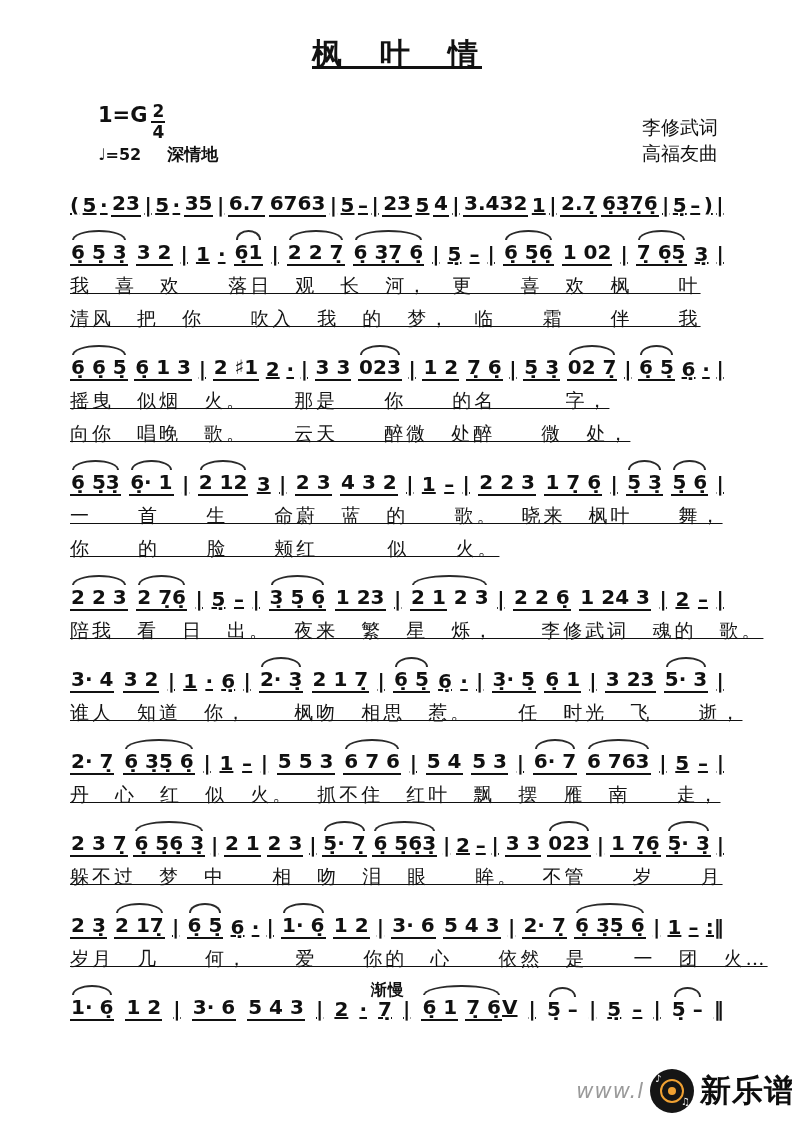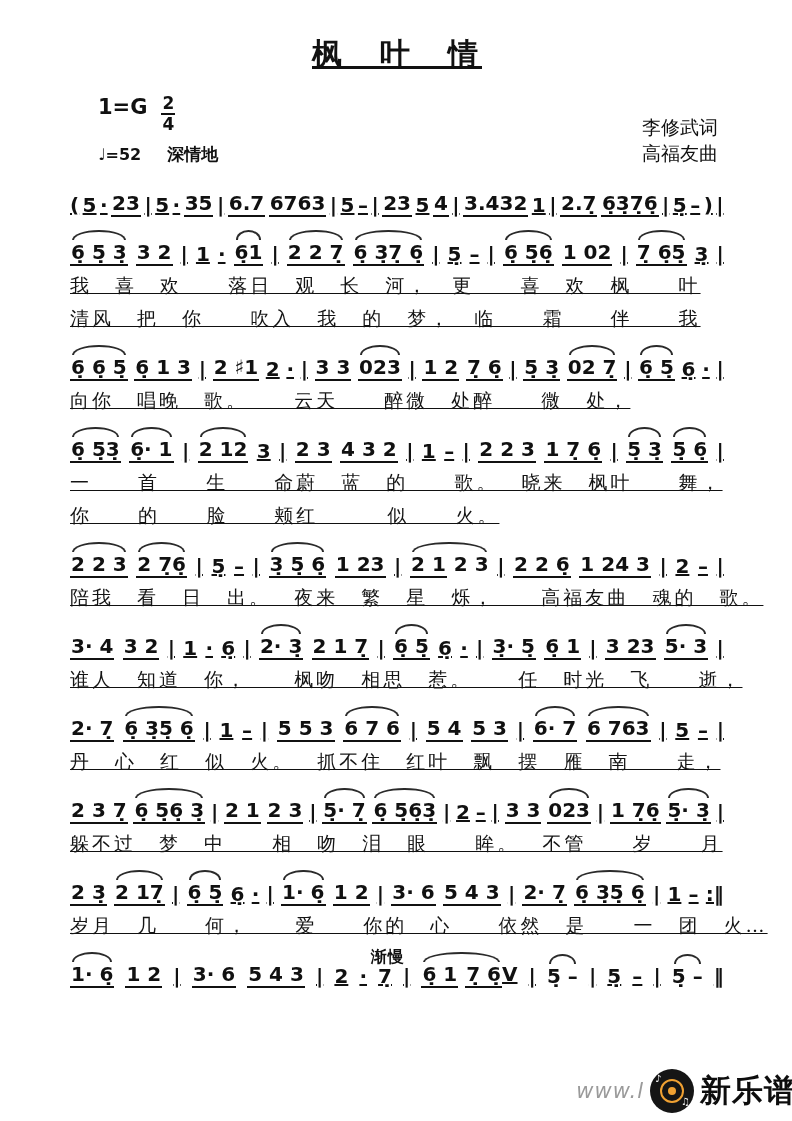--- a/index.html
+++ b/index.html
@@ -10,22 +10,22 @@
   }
   .page { padding:34px 68px 0 70px;text-decoration:underline; }
 
   
   .title {
     text-align:center; font-size:30px; font-weight:600; letter-spacing:4px;
     font-family:"DejaVu Sans", sans-serif; margin-bottom:16px;
   }
   .meta-row { position:relative; height:84px; }
   .keyline {
-    position:absolute; left:28px; top:4px; font-size:21px; font-weight:bold;
-    display:flex; align-items:flex-start; gap:14px;
+    position:absolute; left:28px; top:12px; font-size:21px; font-weight:bold;
+    display:flex; align-items:flex-start; gap:4px;
   }
   .timesig { display:inline-flex; flex-direction:column; align-items:center; line-height:1; font-size:17px; }
   .timesig .num { font-weight:bold; }
   .timesig .bar { width:14px; height:2px; background:#111; margin:1px 0; }
   .credits {
     position:absolute; right:6px; top:24px; text-align:left; font-size:19px; line-height:1.35;
   }
   .tempoline {
     position:absolute; left:28px; top:52px; font-size:16px; font-weight:bold;
     display:flex; gap:26px; align-items:center;
@@ -121,30 +121,31 @@
       <div class="system">
         <div class="notes"><span class="tok">(</span><span class="tok">5</span><span class="tok">·</span><span class="tok"><span class="beam">23</span></span><span class="tok">|</span><span class="tok">5</span><span class="tok">·</span><span class="tok"><span class="beam">35</span></span><span class="tok">|</span><span class="tok"><span class="beam">6.7</span></span><span class="tok"><span class="beam">6763</span></span><span class="tok">|</span><span class="tok">5</span><span class="tok">–</span><span class="tok">|</span><span class="tok"><span class="beam">23</span></span><span class="tok">5</span><span class="tok"><span class="beam">4</span></span><span class="tok">|</span><span class="tok"><span class="beam">3.432</span></span><span class="tok">1</span><span class="tok">|</span><span class="tok"><span class="beam">2.7̣</span></span><span class="tok"><span class="beam">6̣3̣7̣6̣</span></span><span class="tok">|</span><span class="tok">5̣</span><span class="tok">–</span><span class="tok">)</span><span class="tok">|</span></div>
       </div>
       <div class="system">
         <div class="notes"><span class="tok"><span class="slur"><span class="beam">6̣ 5̣ 3̣</span></span></span><span class="tok"><span class="beam">3 2</span></span><span class="tok">|</span><span class="tok">1</span><span class="tok">·</span><span class="tok"><span class="slur"><span class="beam">6̣1</span></span></span><span class="tok">|</span><span class="tok"><span class="slur"><span class="beam">2 2 7̣</span></span></span><span class="tok"><span class="slur"><span class="beam">6̣ 3̣7̣ 6̣</span></span></span><span class="tok">|</span><span class="tok">5̣</span><span class="tok">–</span><span class="tok">|</span><span class="tok"><span class="slur"><span class="beam">6̣ 5̣6̣</span></span></span><span class="tok"><span class="beam">1 02</span></span><span class="tok">|</span><span class="tok"><span class="slur"><span class="beam">7̣ 6̣5̣</span></span></span><span class="tok">3̣</span><span class="tok">|</span></div>
         <div class="lyric">我 喜 欢  落日 观 长 河， 更  喜 欢 枫  叶</div>
         <div class="lyric">清风 把 你  吹入 我 的 梦， 临  霜  伴  我</div>
       </div>
       <div class="system">
         <div class="notes"><span class="tok"><span class="slur"><span class="beam">6̣ 6̣ 5̣</span></span></span><span class="tok"><span class="beam">6̣ 1 3</span></span><span class="tok">|</span><span class="tok"><span class="beam">2 ♯1</span></span><span class="tok">2</span><span class="tok">·</span><span class="tok">|</span><span class="tok"><span class="beam">3 3</span></span><span class="tok"><span class="slur"><span class="beam">023</span></span></span><span class="tok">|</span><span class="tok"><span class="beam">1 2</span></span><span class="tok"><span class="beam">7̣ 6̣</span></span><span class="tok">|</span><span class="tok"><span class="beam">5̣ 3̣</span></span><span class="tok"><span class="slur"><span class="beam">02 7̣</span></span></span><span class="tok">|</span><span class="tok"><span class="slur"><span class="beam">6̣ 5̣</span></span></span><span class="tok">6̣</span><span class="tok">·</span><span class="tok">|</span></div>
+        <div class="lyric">摇曳 似烟 火。  那是  你  的名   字，</div>
         <div class="lyric">向你 唱晚 歌。  云天  醉微 处醉  微 处，</div>
       </div>
       <div class="system">
         <div class="notes"><span class="tok"><span class="slur"><span class="beam">6̣ 5̣3̣</span></span></span><span class="tok"><span class="slur"><span class="beam">6̣· 1</span></span></span><span class="tok">|</span><span class="tok"><span class="slur"><span class="beam">2 12</span></span></span><span class="tok">3</span><span class="tok">|</span><span class="tok"><span class="beam">2 3</span></span><span class="tok"><span class="beam">4 3 2</span></span><span class="tok">|</span><span class="tok">1</span><span class="tok">–</span><span class="tok">|</span><span class="tok"><span class="beam">2 2 3</span></span><span class="tok"><span class="beam">1 7̣ 6̣</span></span><span class="tok">|</span><span class="tok"><span class="slur"><span class="beam">5̣ 3̣</span></span></span><span class="tok"><span class="slur"><span class="beam">5̣ 6̣</span></span></span><span class="tok">|</span></div>
         <div class="lyric">一  首  生  命蔚 蓝 的  歌。 晓来 枫叶  舞，</div>
         <div class="lyric">你  的  脸  颊红   似  火。</div>
       </div>
       <div class="system">
         <div class="notes"><span class="tok"><span class="slur"><span class="beam">2 2 3</span></span></span><span class="tok"><span class="slur"><span class="beam">2 7̣6̣</span></span></span><span class="tok">|</span><span class="tok">5̣</span><span class="tok">–</span><span class="tok">|</span><span class="tok"><span class="slur"><span class="beam">3̣ 5̣ 6̣</span></span></span><span class="tok"><span class="beam">1 23</span></span><span class="tok">|</span><span class="tok"><span class="slur"><span class="beam">2 1</span> 2 3</span></span><span class="tok">|</span><span class="tok"><span class="beam">2 2 6̣</span></span><span class="tok"><span class="beam">1 24 3</span></span><span class="tok">|</span><span class="tok">2</span><span class="tok">–</span><span class="tok">|</span></div>
-        <div class="lyric">陪我 看 日 出。 夜来 繁 星 烁，  高福友曲 魂的 歌。</div>
+        <div class="lyric">陪我 看 日 出。 夜来 繁 星 烁，  李修武词 魂的 歌。</div>
       </div>
       <div class="system">
         <div class="notes"><span class="tok"><span class="beam">3· 4</span></span><span class="tok"><span class="beam">3 2</span></span><span class="tok">|</span><span class="tok">1</span><span class="tok">·</span><span class="tok">6̣</span><span class="tok">|</span><span class="tok"><span class="slur"><span class="beam">2· 3̣</span></span></span><span class="tok"><span class="beam">2 1 7̣</span></span><span class="tok">|</span><span class="tok"><span class="slur"><span class="beam">6̣ 5̣</span></span></span><span class="tok">6̣</span><span class="tok">·</span><span class="tok">|</span><span class="tok"><span class="beam">3̣· 5̣</span></span><span class="tok"><span class="beam">6̣ 1</span></span><span class="tok">|</span><span class="tok"><span class="beam">3 23</span></span><span class="tok"><span class="slur"><span class="beam">5· 3</span></span></span><span class="tok">|</span></div>
         <div class="lyric">谁人 知道 你，  枫吻 相思 惹。  任 时光 飞  逝，</div>
       </div>
       <div class="system">
         <div class="notes"><span class="tok"><span class="beam">2· 7̣</span></span><span class="tok"><span class="slur"><span class="beam">6̣ 3̣5̣ 6̣</span></span></span><span class="tok">|</span><span class="tok">1</span><span class="tok">–</span><span class="tok">|</span><span class="tok"><span class="beam">5 5 3</span></span><span class="tok"><span class="slur"><span class="beam">6 7 6</span></span></span><span class="tok">|</span><span class="tok"><span class="beam">5 4</span></span><span class="tok"><span class="beam">5 3</span></span><span class="tok">|</span><span class="tok"><span class="slur"><span class="beam">6· 7</span></span></span><span class="tok"><span class="slur"><span class="beam">6 763</span></span></span><span class="tok">|</span><span class="tok">5</span><span class="tok">–</span><span class="tok">|</span></div>
         <div class="lyric">丹 心 红 似 火。 抓不住 红叶 飘 摆 雁 南  走，</div>
       </div>
       <div class="system">

